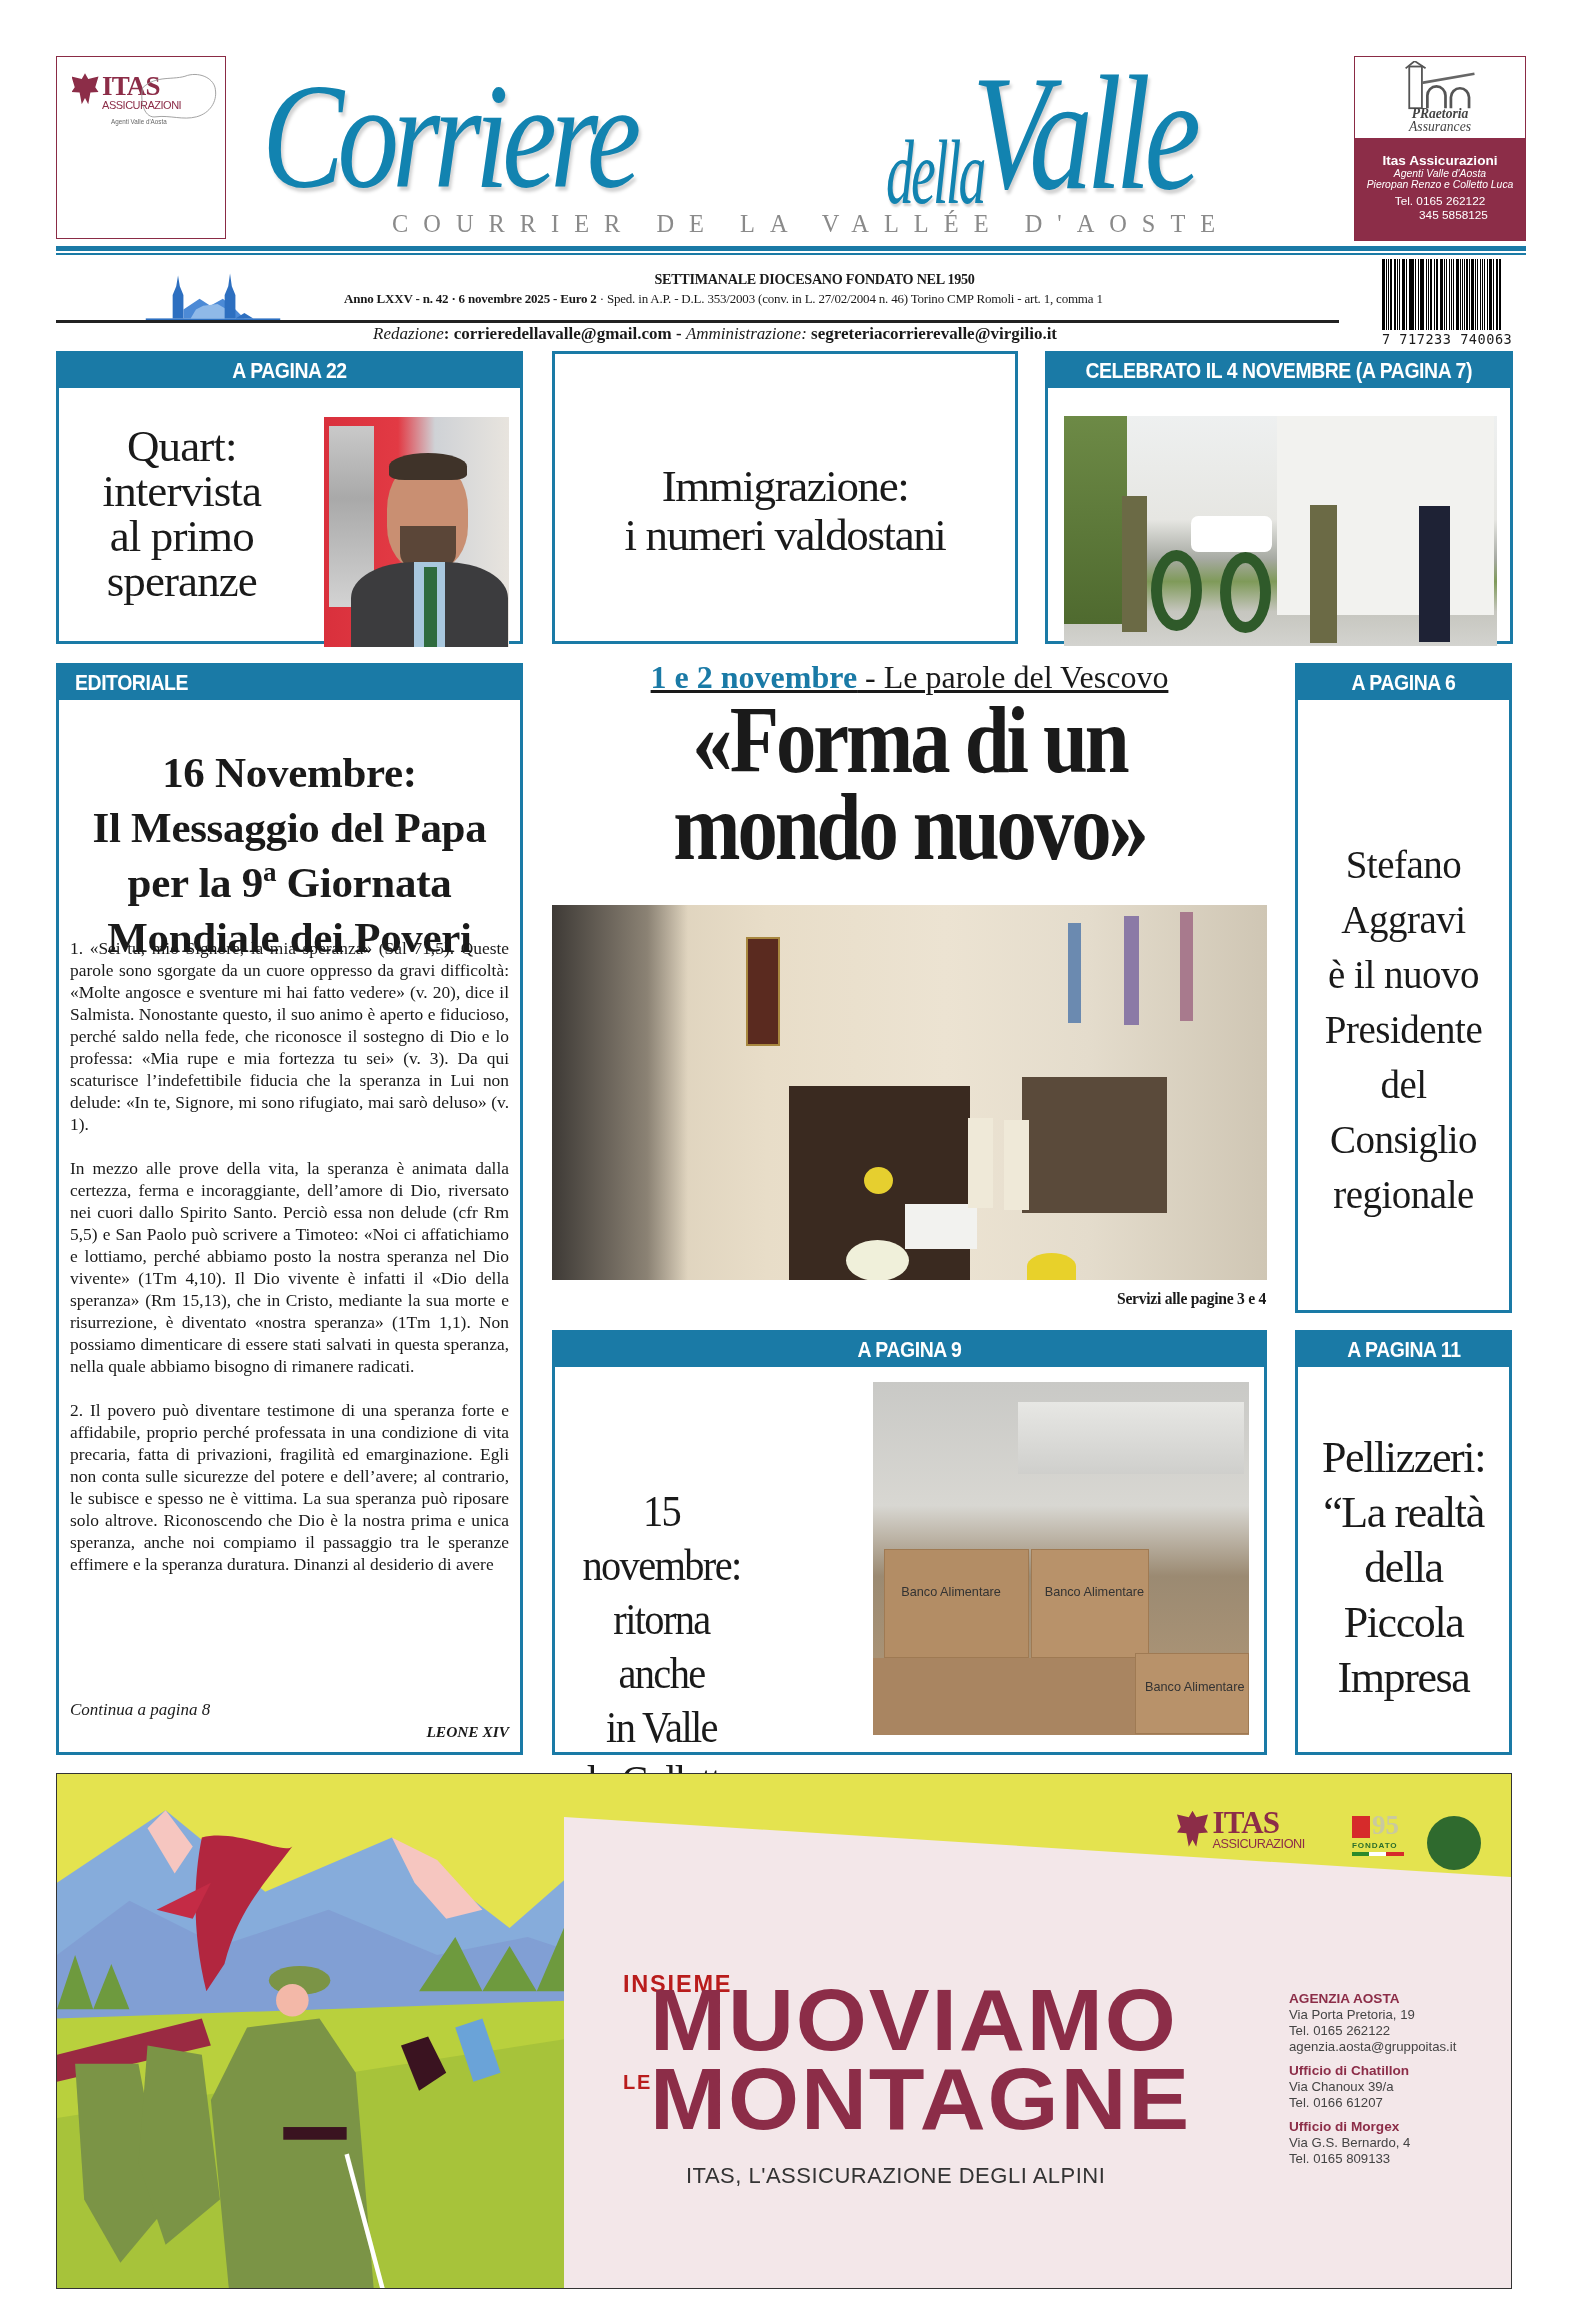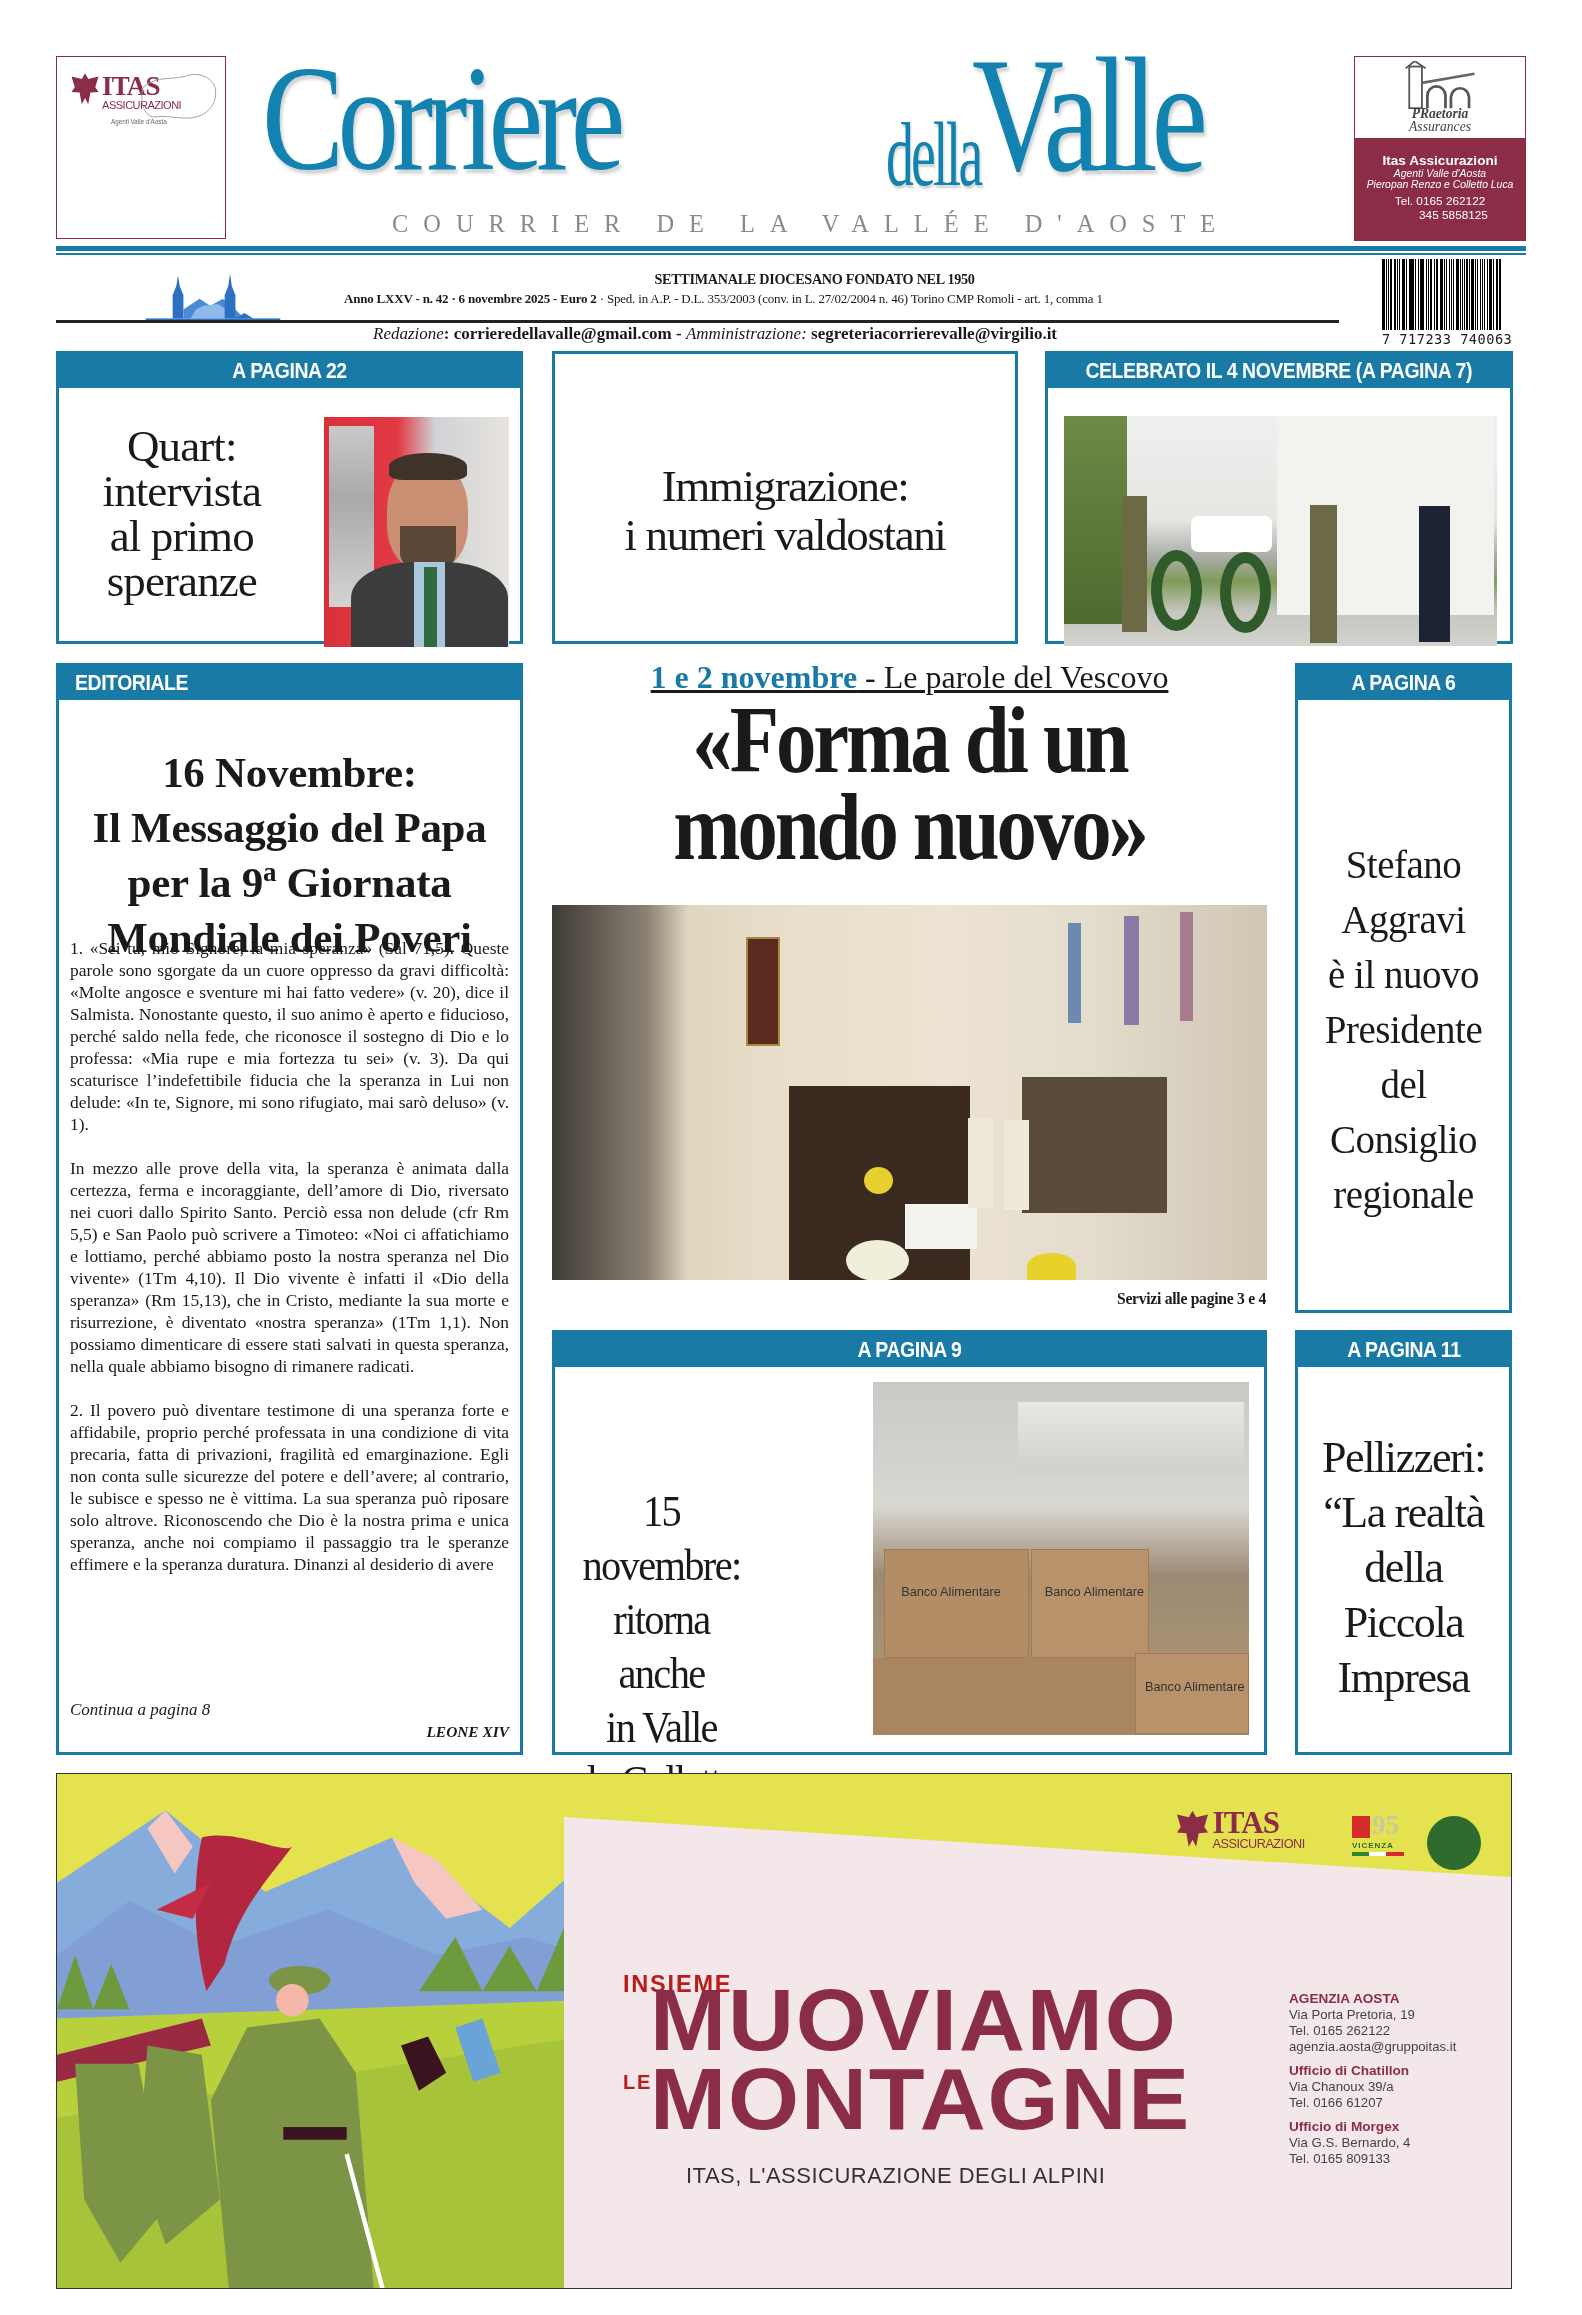--- a/index.html
+++ b/index.html
@@ -17,21 +17,21 @@
   #ear-right { left: 1354px; top: 56px; width: 172px; height: 185px; }
   #ear-right .top { height: 81px; }
   #ear-right .bottom { top: 81px; padding-top: 14.5px; }
 
   .itas-mark { position: absolute; display: flex; align-items: flex-start; }
   .eagle { width: 27px; height: 31px; background: #8c2d48;
            clip-path: polygon(50% 0,62% 18%,100% 10%,88% 45%,100% 60%,70% 62%,62% 100%,50% 80%,38% 100%,30% 62%,0 60%,12% 45%,0 10%,38% 18%); }
   .itas-word { font-family: "Liberation Serif", serif; font-weight: bold; color: #8c2d48; line-height: 1; letter-spacing: -0.9px; }
   .itas-sub { font-family: "Liberation Sans", sans-serif; color: #8c2d48; letter-spacing: -0.5px; line-height: 1; }
 
-  .title-wrap { position: absolute; left: 262px; top: 43px; width: 1049px; height: 172px; }
+  .title-wrap { position: absolute; left: 262px; top: 61px; width: 1049px; height: 172px; font-style: italic; }
   .title-corriere { position: absolute; left: 0; top: 0; font-family: "Liberation Serif", serif; font-size: 150px; line-height: 1; color: #1283b0; letter-spacing: -8.1px; transform: scaleX(0.82); transform-origin: left top; text-shadow: 2.7px 3.6px 3.6px rgba(0,0,0,0.18); }
   .title-della { position: absolute; left: 624px; top: 67px; font-family: "Liberation Serif", serif; font-size: 90px; line-height: 1; color: #1283b0; letter-spacing: -4.5px; transform: scaleX(0.62); transform-origin: left top; text-shadow: 1.8px 2.7px 2.7px rgba(0,0,0,0.18); }
   .title-valle { position: absolute; left: 710px; top: -9px; font-family: "Liberation Serif", serif; font-size: 163px; line-height: 1; color: #1283b0; letter-spacing: -8.1px; transform: scaleX(0.78); transform-origin: left top; text-shadow: 2.7px 3.6px 3.6px rgba(0,0,0,0.18); }
   .subtitle { position: absolute; left: 392px; top: 210px; font-family: "Liberation Serif", serif; font-size: 24.4px; color: #8a8a8a; letter-spacing: 15px; white-space: nowrap; }
 
   .rule-blue-thick { position: absolute; left: 56px; width: 1470px; height: 4.5px; background: #1a7aa6; top: 246px; }
   .rule-blue-thin { position: absolute; left: 56px; width: 1470px; height: 1.8px; background: #1a7aa6; top: 253px; }
 
   .skyline { position: absolute; left: 145px; top: 270px; width: 136px; height: 52px; }
 
@@ -368,21 +368,21 @@
   <div class="abs" style="left:1120px; top:33px; display:flex; align-items:center;">
     <div class="eagle" style="width:31px; height:36px;"></div>
     <div style="margin-left:4.5px;">
       <div class="itas-word" style="font-size:31px;">ITAS</div>
       <div class="itas-sub" style="font-size:12.7px;">ASSICURAZIONI</div>
     </div>
   </div>
   <div class="abs" style="left:1295px; top:29px; width:54px; height:58px;">
     <div class="abs" style="left:0; top:12.7px; width:18px; height:22px; background:#d62b2b;"></div>
     <div class="abs" style="left:20px; top:7.2px; font-family:'Liberation Serif',serif; font-size:27px; color:#c9c9a0; font-weight:bold;">95</div>
-    <div class="abs" style="left:0; top:38px; font-family:'Liberation Sans',sans-serif; font-size:8.1px; font-weight:bold; color:#2b6e2b; letter-spacing:0.9px;">VICENZA</div>
+    <div class="abs" style="left:0; top:38px; font-family:'Liberation Sans',sans-serif; font-size:8.1px; font-weight:bold; color:#2b6e2b; letter-spacing:0.9px;">FONDATO</div>
     <div class="abs" style="left:0; top:49px; width:52px; height:3.6px; background:linear-gradient(90deg,#2b8a2b 33%,#fff 33% 66%,#d62b2b 66%);"></div>
   </div>
   <div class="abs" style="left:1370px; top:42px; width:54px; height:54px; border-radius:50%; background:#2f6a2e;"></div>
 
   <div class="abs" style="left:566px; top:197px;">
     <div class="ad-text-small">INSIEME</div>
     <div style="position:absolute; left:27px; top:11px; white-space:nowrap;">
       <div class="ad-big">MUOVIAMO</div>
     </div>
     <div class="ad-text-small" style="position:absolute; left:0; top:100px; font-size:20px;">LE</div>

